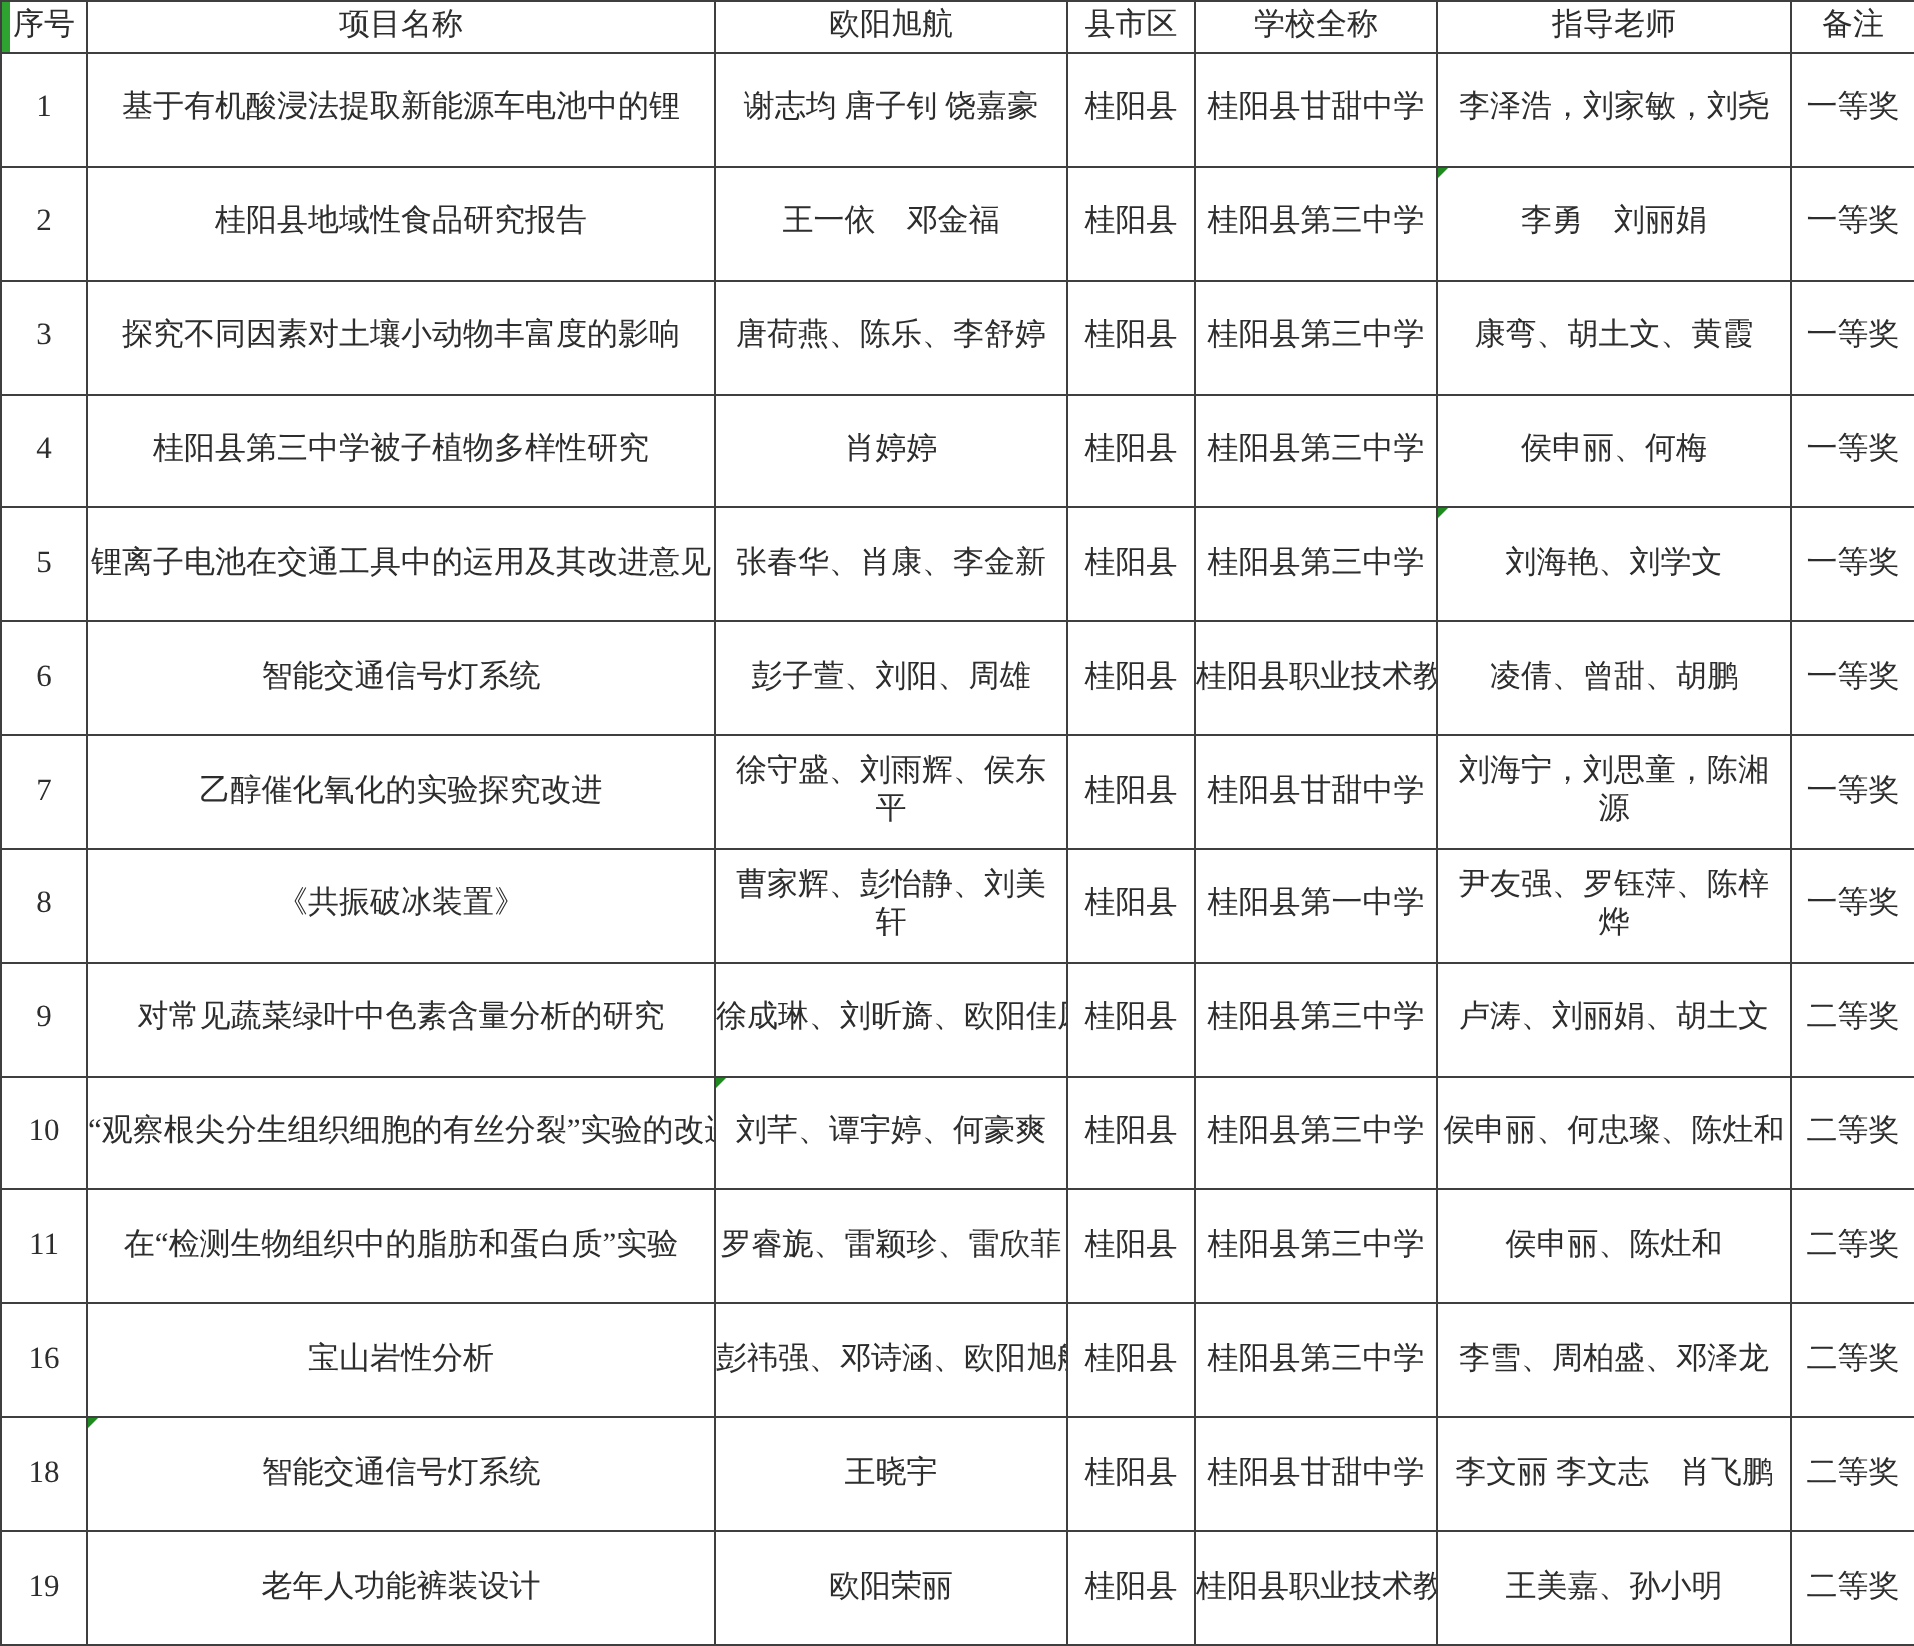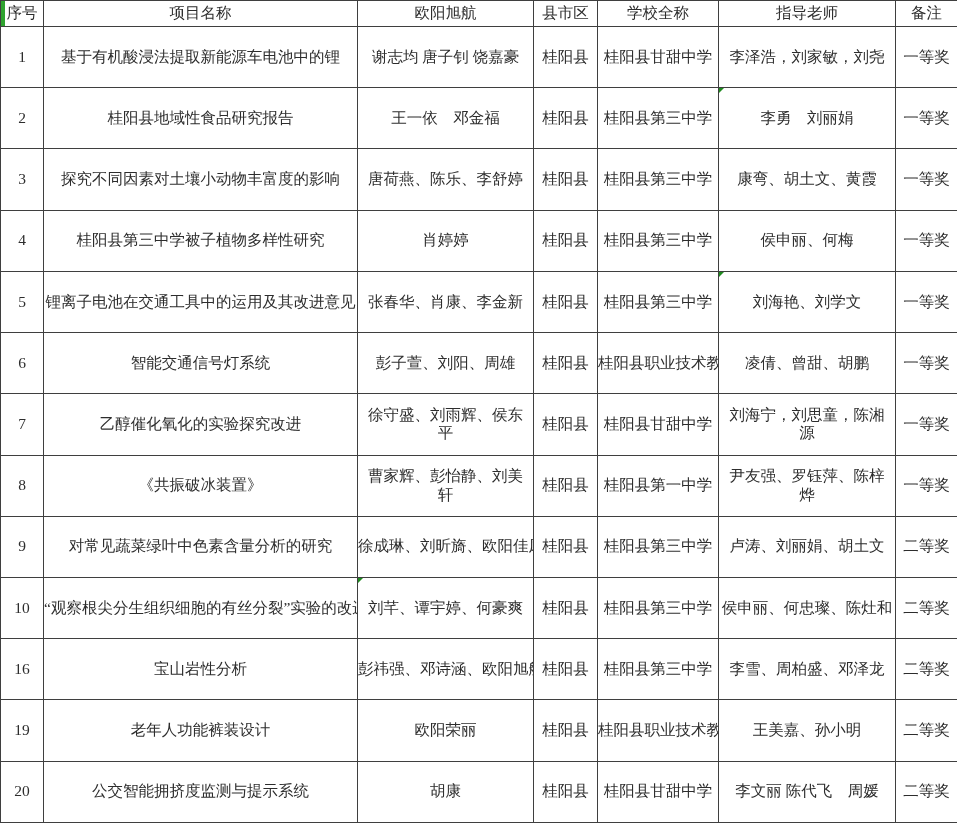--- a/index.html
+++ b/index.html
@@ -180,40 +180,49 @@
       <tr>
     <td><span>10</span></td>
     <td><span>“观察根尖分生组织细胞的有丝分裂”实验的改进</span></td>
     <td><span>刘芊、谭宇婷、何豪爽</span><span class="marker"></span></td>
     <td><span>桂阳县</span></td>
     <td><span>桂阳县第三中学</span></td>
     <td><span>侯申丽、何忠璨、陈灶和</span></td>
     <td><span>二等奖</span></td>
   </tr>
       <tr>
+    <td><span>11</span></td>
+    <td><span>在“检测生物组织中的脂肪和蛋白质”实验</span></td>
+    <td><span>罗睿旎、雷颖珍、雷欣菲</span></td>
+    <td><span>桂阳县</span></td>
+    <td><span>桂阳县第三中学</span></td>
+    <td><span>侯申丽、陈灶和</span></td>
+    <td><span>二等奖</span></td>
+  </tr>
+      <tr>
     <td><span>16</span></td>
     <td><span>宝山岩性分析</span></td>
     <td><span>彭祎强、邓诗涵、欧阳旭航</span></td>
     <td><span>桂阳县</span></td>
     <td><span>桂阳县第三中学</span></td>
     <td><span>李雪、周柏盛、邓泽龙</span></td>
     <td><span>二等奖</span></td>
   </tr>
       <tr>
+    <td><span>18</span></td>
+    <td><span>智能交通信号灯系统</span><span class="marker"></span></td>
+    <td><span>王晓宇</span></td>
+    <td><span>桂阳县</span></td>
+    <td><span>桂阳县甘甜中学</span></td>
+    <td><span>李文丽 李文志　肖飞鹏</span></td>
+    <td><span>二等奖</span></td>
+  </tr>
+      <tr>
     <td><span>19</span></td>
     <td><span>老年人功能裤装设计</span></td>
     <td><span>欧阳荣丽</span></td>
     <td><span>桂阳县</span></td>
     <td><span>桂阳县职业技术教育学校</span></td>
     <td><span>王美嘉、孙小明</span></td>
-    <td><span>二等奖</span></td>
-  </tr>
-      <tr>
-    <td><span>20</span></td>
-    <td><span>公交智能拥挤度监测与提示系统</span></td>
-    <td><span>胡康</span></td>
-    <td><span>桂阳县</span></td>
-    <td><span>桂阳县甘甜中学</span></td>
-    <td><span>李文丽 陈代飞　周媛</span></td>
     <td><span>二等奖</span></td>
   </tr>
     </tbody>
 </table>
 
 </body></html>

